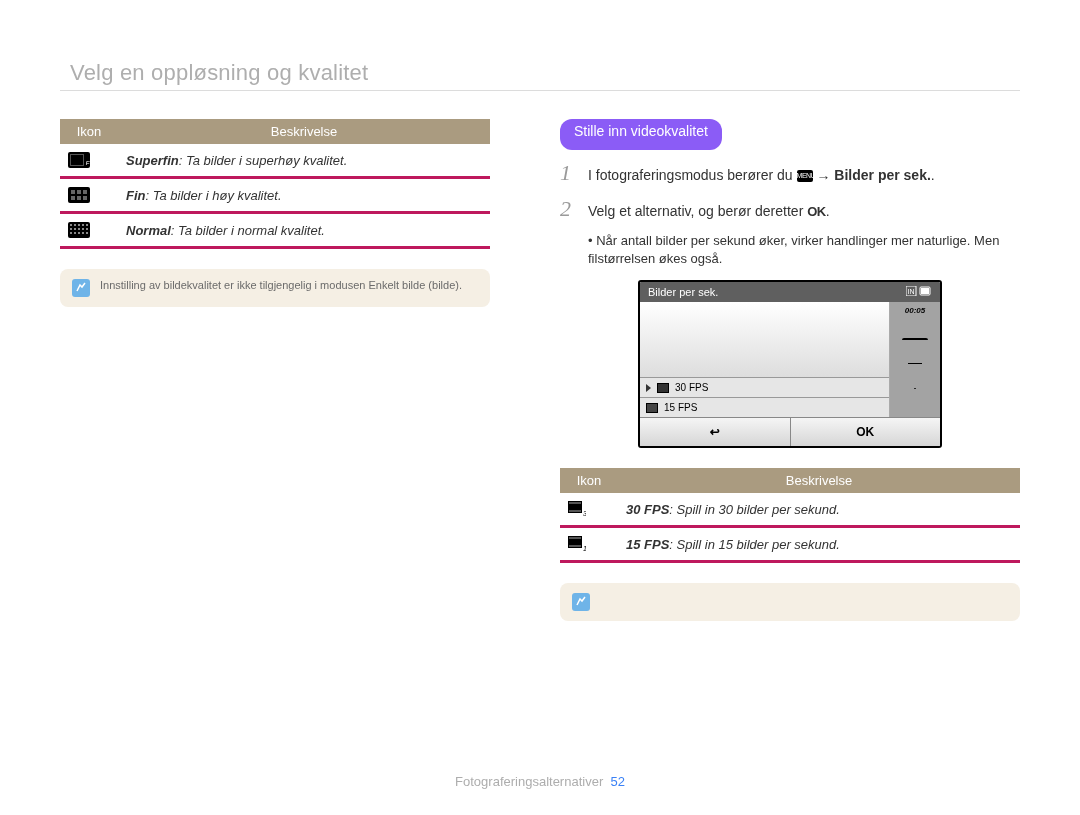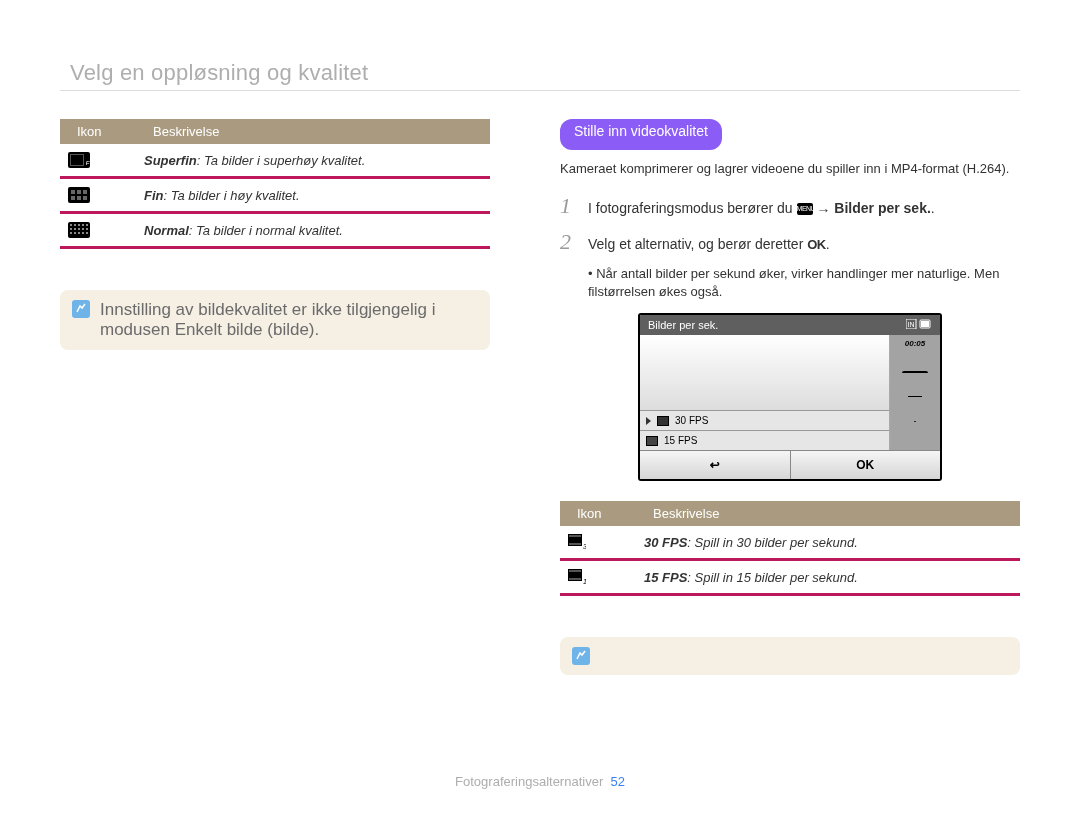--- a/index.html
+++ b/index.html
@@ -34,42 +34,42 @@
   .col-left { width: 430px; }
   .col-right { width: 460px; }
   table.iconsTable {
     width: 100%;
     border-collapse: collapse;
     font-size: 13px;
   }
   table.iconsTable th {
     background: #aa9b80;
     color: #fff;
-    text-align: left;
+    text-align: center;
     font-weight: normal;
-    padding: 5px 17px;
+    padding: 5px 8px;
     font-size: 13px;
   }
   table.iconsTable th:first-child { width: 42px; }
   table.iconsTable td {
     border-bottom: 3px solid #be185d;
     padding: 8px;
     vertical-align: middle;
     font-style: italic;
   }
   table.iconsTable td:first-child { text-align: center; }
   .note-box {
     background: #f5efe4;
     border-radius: 8px;
     padding: 10px 12px;
     display: flex;
     align-items: flex-start;
     gap: 10px;
-    margin-top: 41px;
-    font-size: 17px;
+    margin-top: 20px;
+    font-size: 11px;
     color: #6b6b6b;
   }
   .note-icon {
     width: 18px; height: 18px; flex-shrink: 0;
     background: #6fb4e8;
     border-radius: 3px;
     display:flex; align-items:center; justify-content:center;
   }
   .pill-heading {
     display: inline-block;
@@ -265,21 +265,20 @@
           <svg width="12" height="12">
               <path d="M2 9 L5 3 L7 5 L10 1" stroke="#fff" stroke-width="1.5" fill="none"></path>
             </svg>
         </div>
         <div>Innstilling av bildekvalitet er ikke tilgjengelig i modusen Enkelt bilde (bilde).</div>
       </div>
     </div>
 
     <div class="col-right">
       <div class="pill-heading">Stille inn videokvalitet</div>
-      <p class="para">Kameraet komprimerer og lagrer videoene du spiller inn i MP4-format (H.264).</p>
 
       <div class="step-row">
         <div class="step-num">1</div>
         <div class="step-text">
           <span>I fotograferingsmodus berører du </span>
           <span class="inline-icon-menu">MENU</span>
           <span> → </span>
           <span class="bold">Bilder per sek.</span><span>.</span>
         </div>
       </div>

